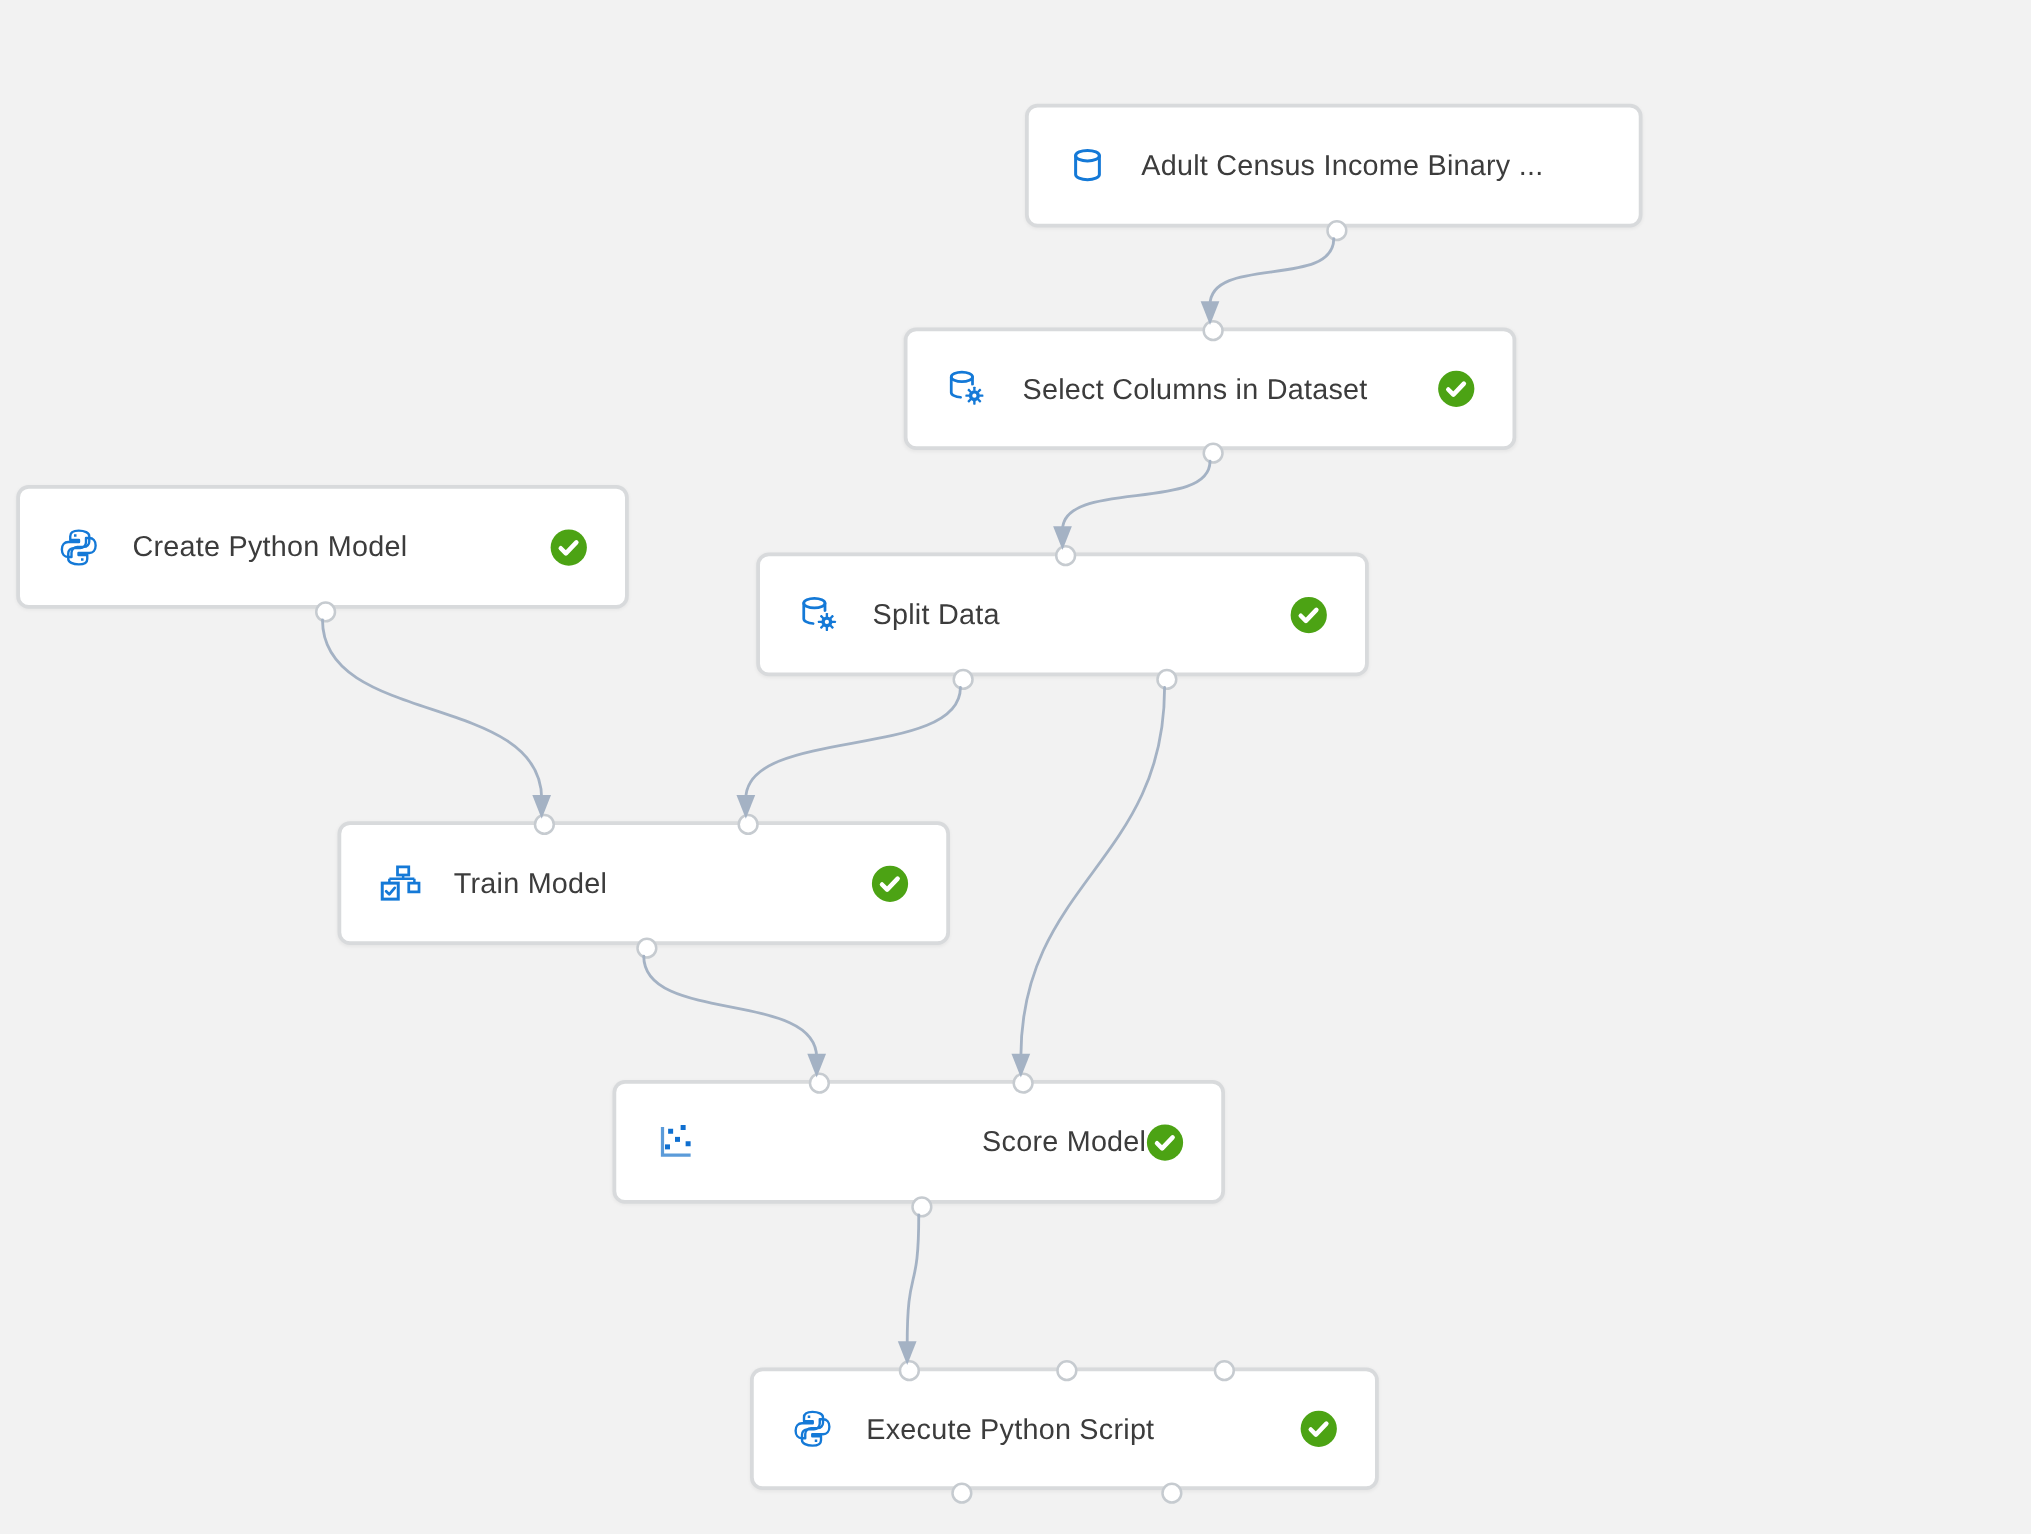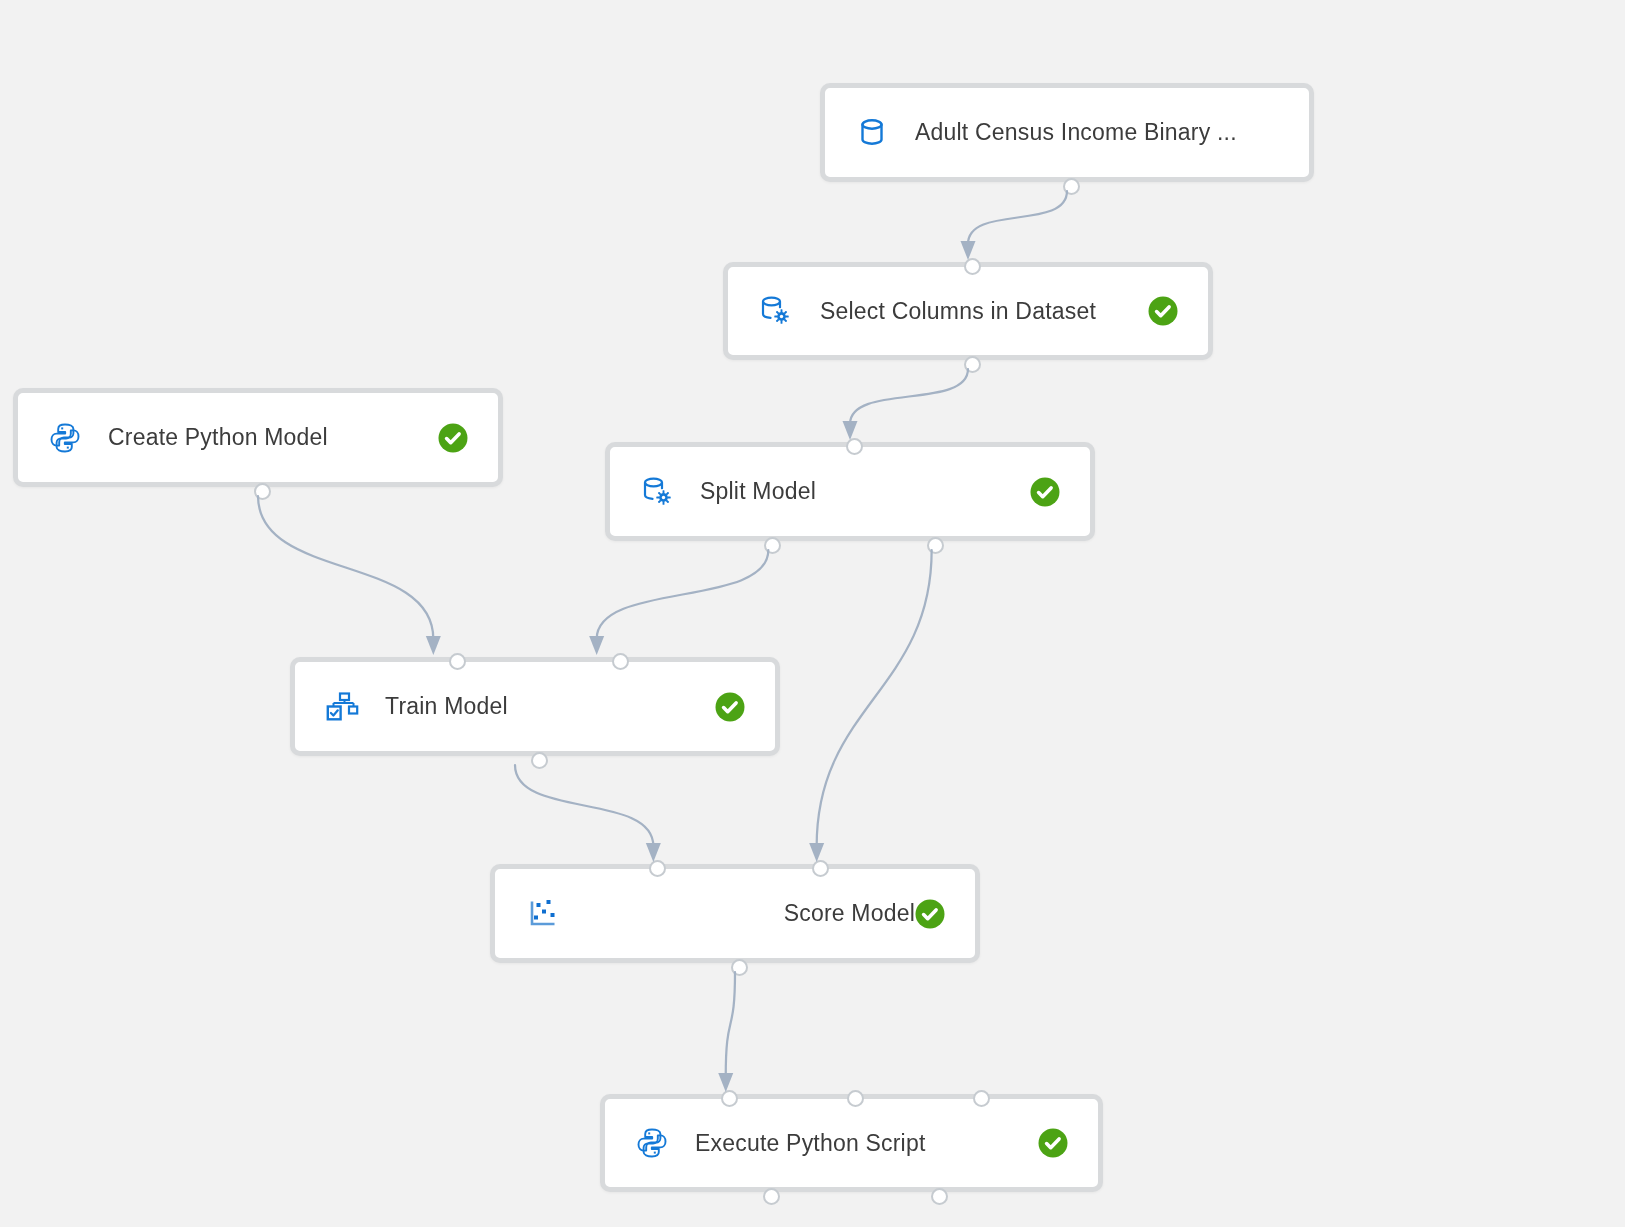--- a/index.html
+++ b/index.html
@@ -18,21 +18,21 @@
   #edge-layer {
     position: absolute;
     left: 0;
     top: 0;
     z-index: 3;
     pointer-events: none;
   }
   .node {
     position: absolute;
     background: #ffffff;
-    border: 5px solid #b91c1c;
+    border: 3px solid #b91c1c;
     border-radius: 10px;
     box-sizing: border-box;
     display: flex;
     align-items: center;
     padding: 0 30px;
     box-shadow: 0 1px 3px rgba(0,0,0,0.05);
     z-index: 2;
     cursor: default;
   }
   .node .icon {
@@ -157,32 +157,32 @@
             <rect x="22.55" y="15.3" width="1.9" height="3.3" rx="0.5" fill="#1479d7" transform="rotate(90 23.5 22.5)"></rect>
             <rect x="22.55" y="15.3" width="1.9" height="3.3" rx="0.5" fill="#1479d7" transform="rotate(135 23.5 22.5)"></rect>
             <rect x="22.55" y="15.3" width="1.9" height="3.3" rx="0.5" fill="#1479d7" transform="rotate(180 23.5 22.5)"></rect>
             <rect x="22.55" y="15.3" width="1.9" height="3.3" rx="0.5" fill="#1479d7" transform="rotate(225 23.5 22.5)"></rect>
             <rect x="22.55" y="15.3" width="1.9" height="3.3" rx="0.5" fill="#1479d7" transform="rotate(270 23.5 22.5)"></rect>
             <rect x="22.55" y="15.3" width="1.9" height="3.3" rx="0.5" fill="#1479d7" transform="rotate(315 23.5 22.5)"></rect>
       <circle cx="23.5" cy="22.5" r="4.4" fill="#1479d7"></circle>
       <circle cx="23.5" cy="22.5" r="1.7" fill="#ffffff"></circle>
           </svg>
         </span>
-        <span class="label" style="color: rgb(60, 60, 60);">Split Model</span>
+        <span class="label" style="color: rgb(60, 60, 60);">Split Data</span>
         <span class="status">
           <svg width="30" height="30" viewBox="0 0 30 30">
   <circle cx="15" cy="15" r="14.5" fill="#4CA314"></circle>
   <path d="M8.6 15.6 l4.1 4.1 8.4 -8.8" fill="none" stroke="#fff" stroke-width="3.6" stroke-linecap="round" stroke-linejoin="round"></path>
           </svg>
         </span>
         <span class="port" style="left: 235.5px; top: -9px;"></span>
         <span class="port" style="left: 153.833px; top: 90px;"></span>
         <span class="port" style="left: 317.167px; top: 90px;"></span>
       </div>
-      <div class="node" style="left: 270px; top: 657px; width: 490px; height: 99px; background: rgb(255, 255, 255); border-color: rgb(216, 218, 220); margin-left: 20px;">
+      <div class="node" style="left: 270px; top: 657px; width: 490px; height: 99px; background: rgb(255, 255, 255); border-color: rgb(216, 218, 220);">
         <span class="icon">
           <svg width="34" height="34" viewBox="0 0 34 34">
       <path d="M19.5 10 V13 M8.5 13 H28.5 M8.5 13 V16.5 M28.5 13 V16.5" stroke="#1479d7" stroke-width="2" fill="none"></path>
       <rect x="15" y="3.5" width="9" height="6.5" fill="#fff" stroke="#1479d7" stroke-width="2.2"></rect>
       <rect x="2.8" y="16.5" width="12.8" height="12.8" fill="#fff" stroke="#1479d7" stroke-width="2.4"></rect>
       <path d="M5.9 23 l2.5 2.5 4.4 -5.2" stroke="#1479d7" stroke-width="2.2" fill="none" stroke-linecap="round" stroke-linejoin="round"></path>
       <rect x="24" y="16.5" width="8.2" height="7" fill="#fff" stroke="#1479d7" stroke-width="2.2"></rect>
           </svg>
         </span>
         <span class="label" style="color: rgb(60, 60, 60);">Train Model</span>

